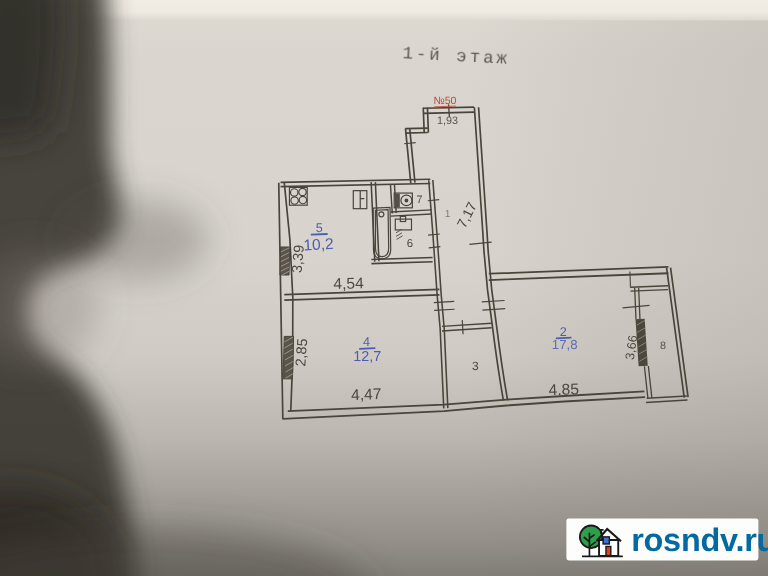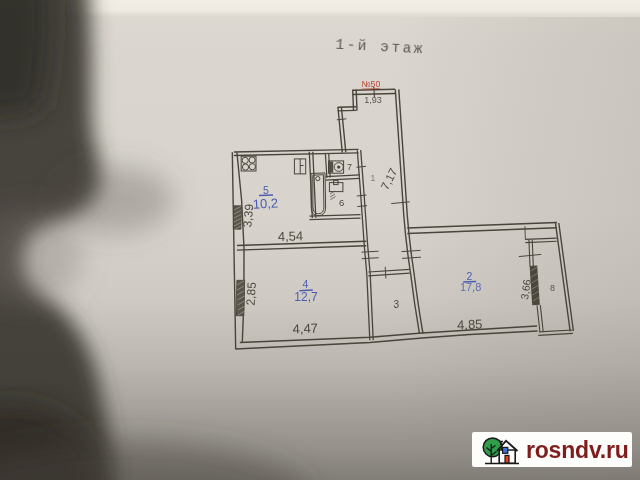--- a/index.html
+++ b/index.html
@@ -283,15 +283,15 @@
     <path d="M 22.8,11 L 22.8,7.5 L 25,7.5" fill="none" stroke="#1a1a1a" stroke-width="1.4"></path>
 
     <rect x="24.6" y="13.4" width="5.2" height="5.9" fill="#3f6fd1" stroke="#1a1a1a" stroke-width="1.2"></rect>
 
     <rect x="27" y="21.4" width="4" height="7.6" fill="#e8401c" stroke="#1a1a1a" stroke-width="1.2"></rect>
 
     <path d="M 7,29.6 L 41,29.6" stroke="#1a1a1a" stroke-width="1.5"></path>
   </svg>
 
   <div class="abs" style="left:526px;top:438px;width:110px;height:27px;
-       font-family:'Liberation Sans',sans-serif;font-weight:bold;font-size:23px;line-height:25px;
-       letter-spacing:-0.2px;color:#7f1d1d;">rosndv.ru</div>
+       font-family:'Liberation Sans',sans-serif;font-weight:bold;font-size:27px;line-height:25px;
+       letter-spacing:-0.2px;color:#0369a1;">rosndv.ru</div>
 </div>
 
 </body></html>

